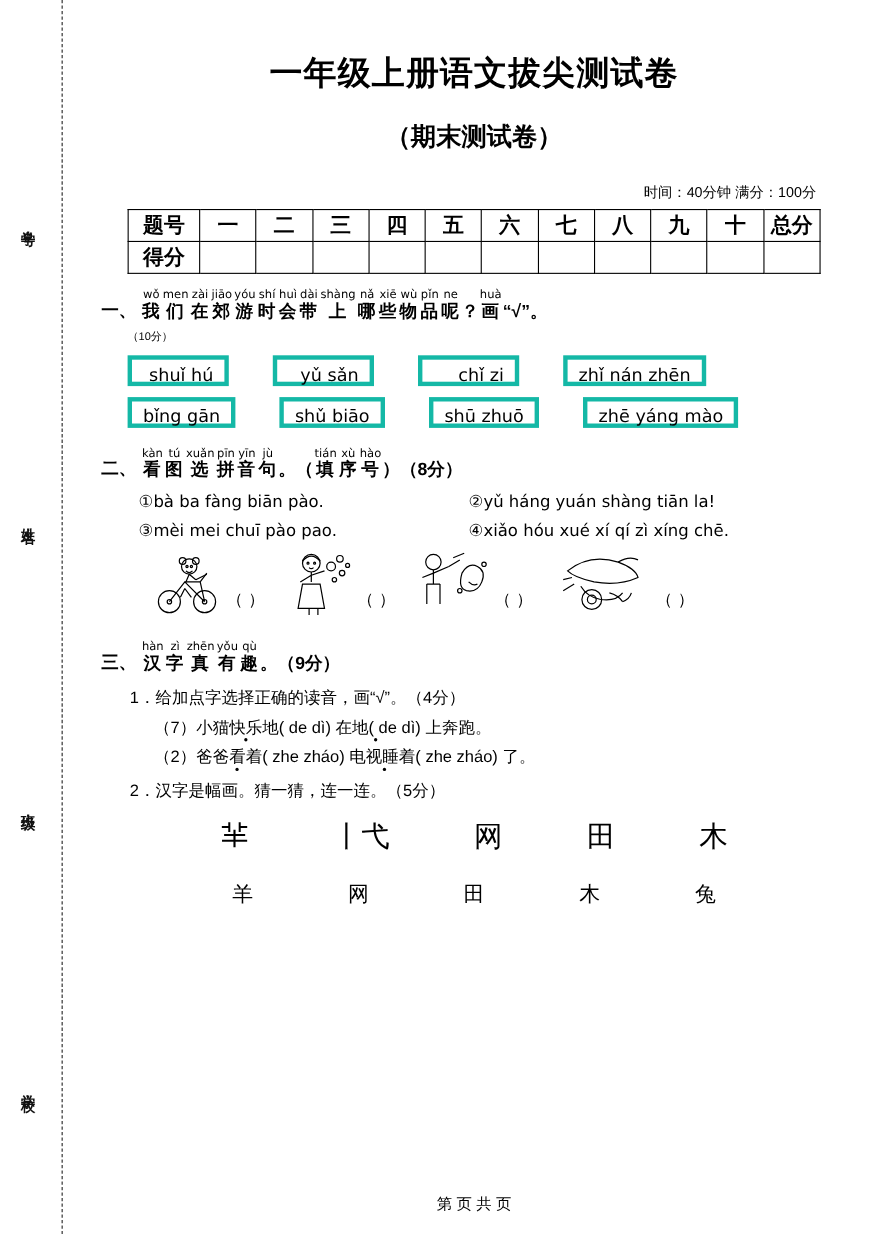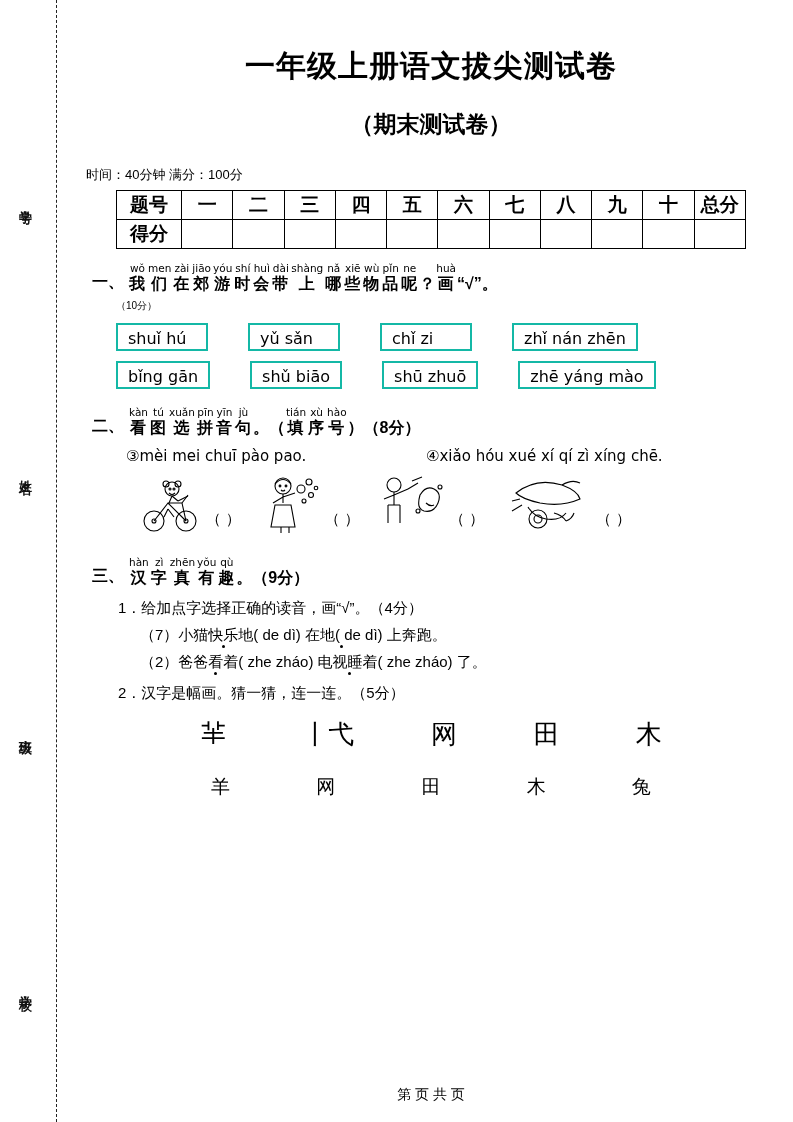--- a/index.html
+++ b/index.html
@@ -64,21 +64,21 @@
     font-family: "Liberation Sans", sans-serif;
   }
   h2.subtitle {
     text-align: center;
     font-size: 23px;
     font-weight: bold;
     margin: 22px 0 0 0;
     font-family: "Liberation Sans", sans-serif;
   }
   .meta-line {
-    text-align: left;
+    text-align: right;
     font-size: 13px;
     margin: 26px 34px 6px 0;
     font-family: "Liberation Sans", sans-serif;
   }
   table.score {
     border-collapse: collapse;
     margin: 0 auto;
     width: 630px;
     table-layout: fixed;
   }
@@ -145,24 +145,24 @@
 
   .word-grid {
     margin: 10px 0 0 24px;
     width: 620px;
   }
   .word-row {
     display: flex;
     margin-bottom: 10px;
   }
   .word-box {
-    border: 2px solid #14b8a6;
+    border: 4px solid #14b8a6;
     height: 28px;
     line-height: 28px;
-    text-align: left;
+    text-align: right;
     font-size: 16px;
     font-family: "DejaVu Sans", sans-serif;
     margin-right: 40px;
     padding: 0 10px;
     min-width: 92px;
     box-sizing: border-box;
   }
 
   .pin-rows {
     margin: 10px 0 0 34px;
@@ -413,20 +413,24 @@
           <span class="hz">序</span>
         </span>
       <span class="ruby">
           <span class="py">hào</span>
           <span class="hz">号</span>
         </span>
       <span class="plain">）（8分）</span>
     </div>
 
     <div class="pin-rows">
+      <div class="pin-row">
+        <div class="pin-item">①bà ba fàng biān pào.</div>
+        <div class="pin-item">②yǔ háng yuán shàng tiān la!</div>
+      </div>
       <div class="pin-row">
         <div class="pin-item">③mèi mei chuī pào pao.</div>
         <div class="pin-item">④xiǎo hóu xué xí qí zì xíng chē.</div>
       </div>
     </div>
 
     <div class="pic-row">
       <div class="pic-cell">
         <svg class="pic" width="66" height="62" viewBox="0 0 66 62">
           <g fill="none" stroke="#000" stroke-width="1.1">

